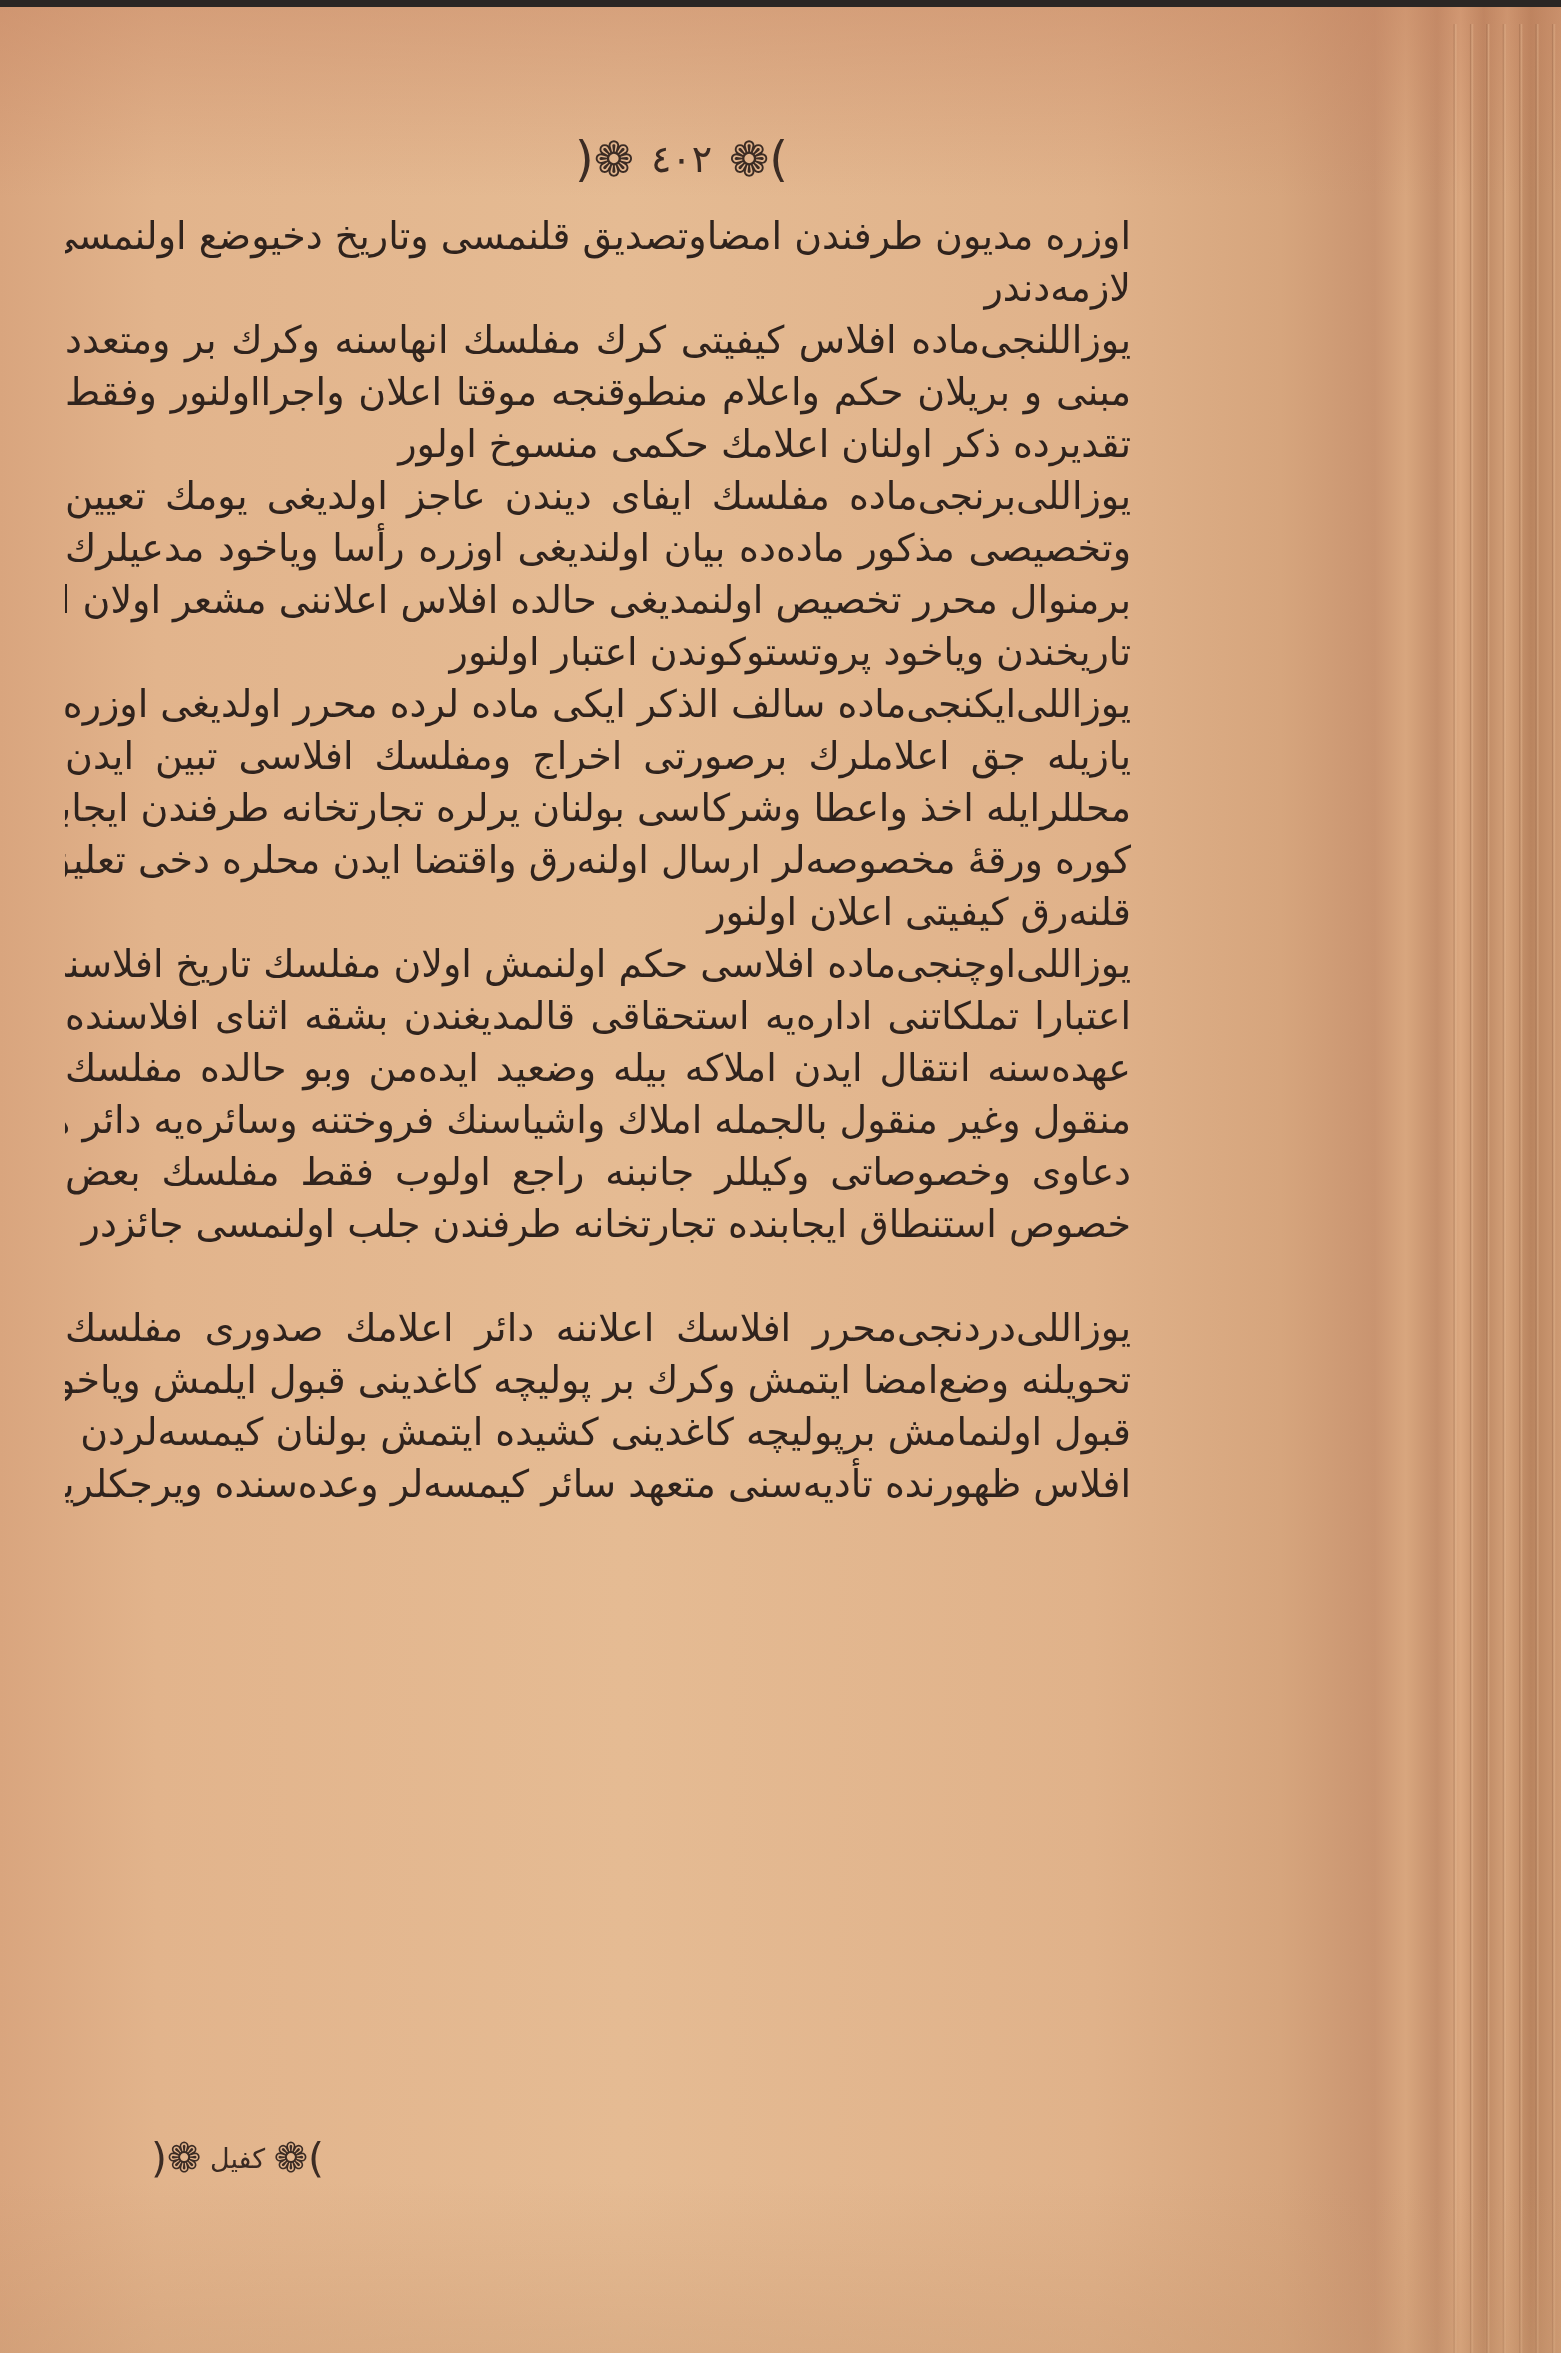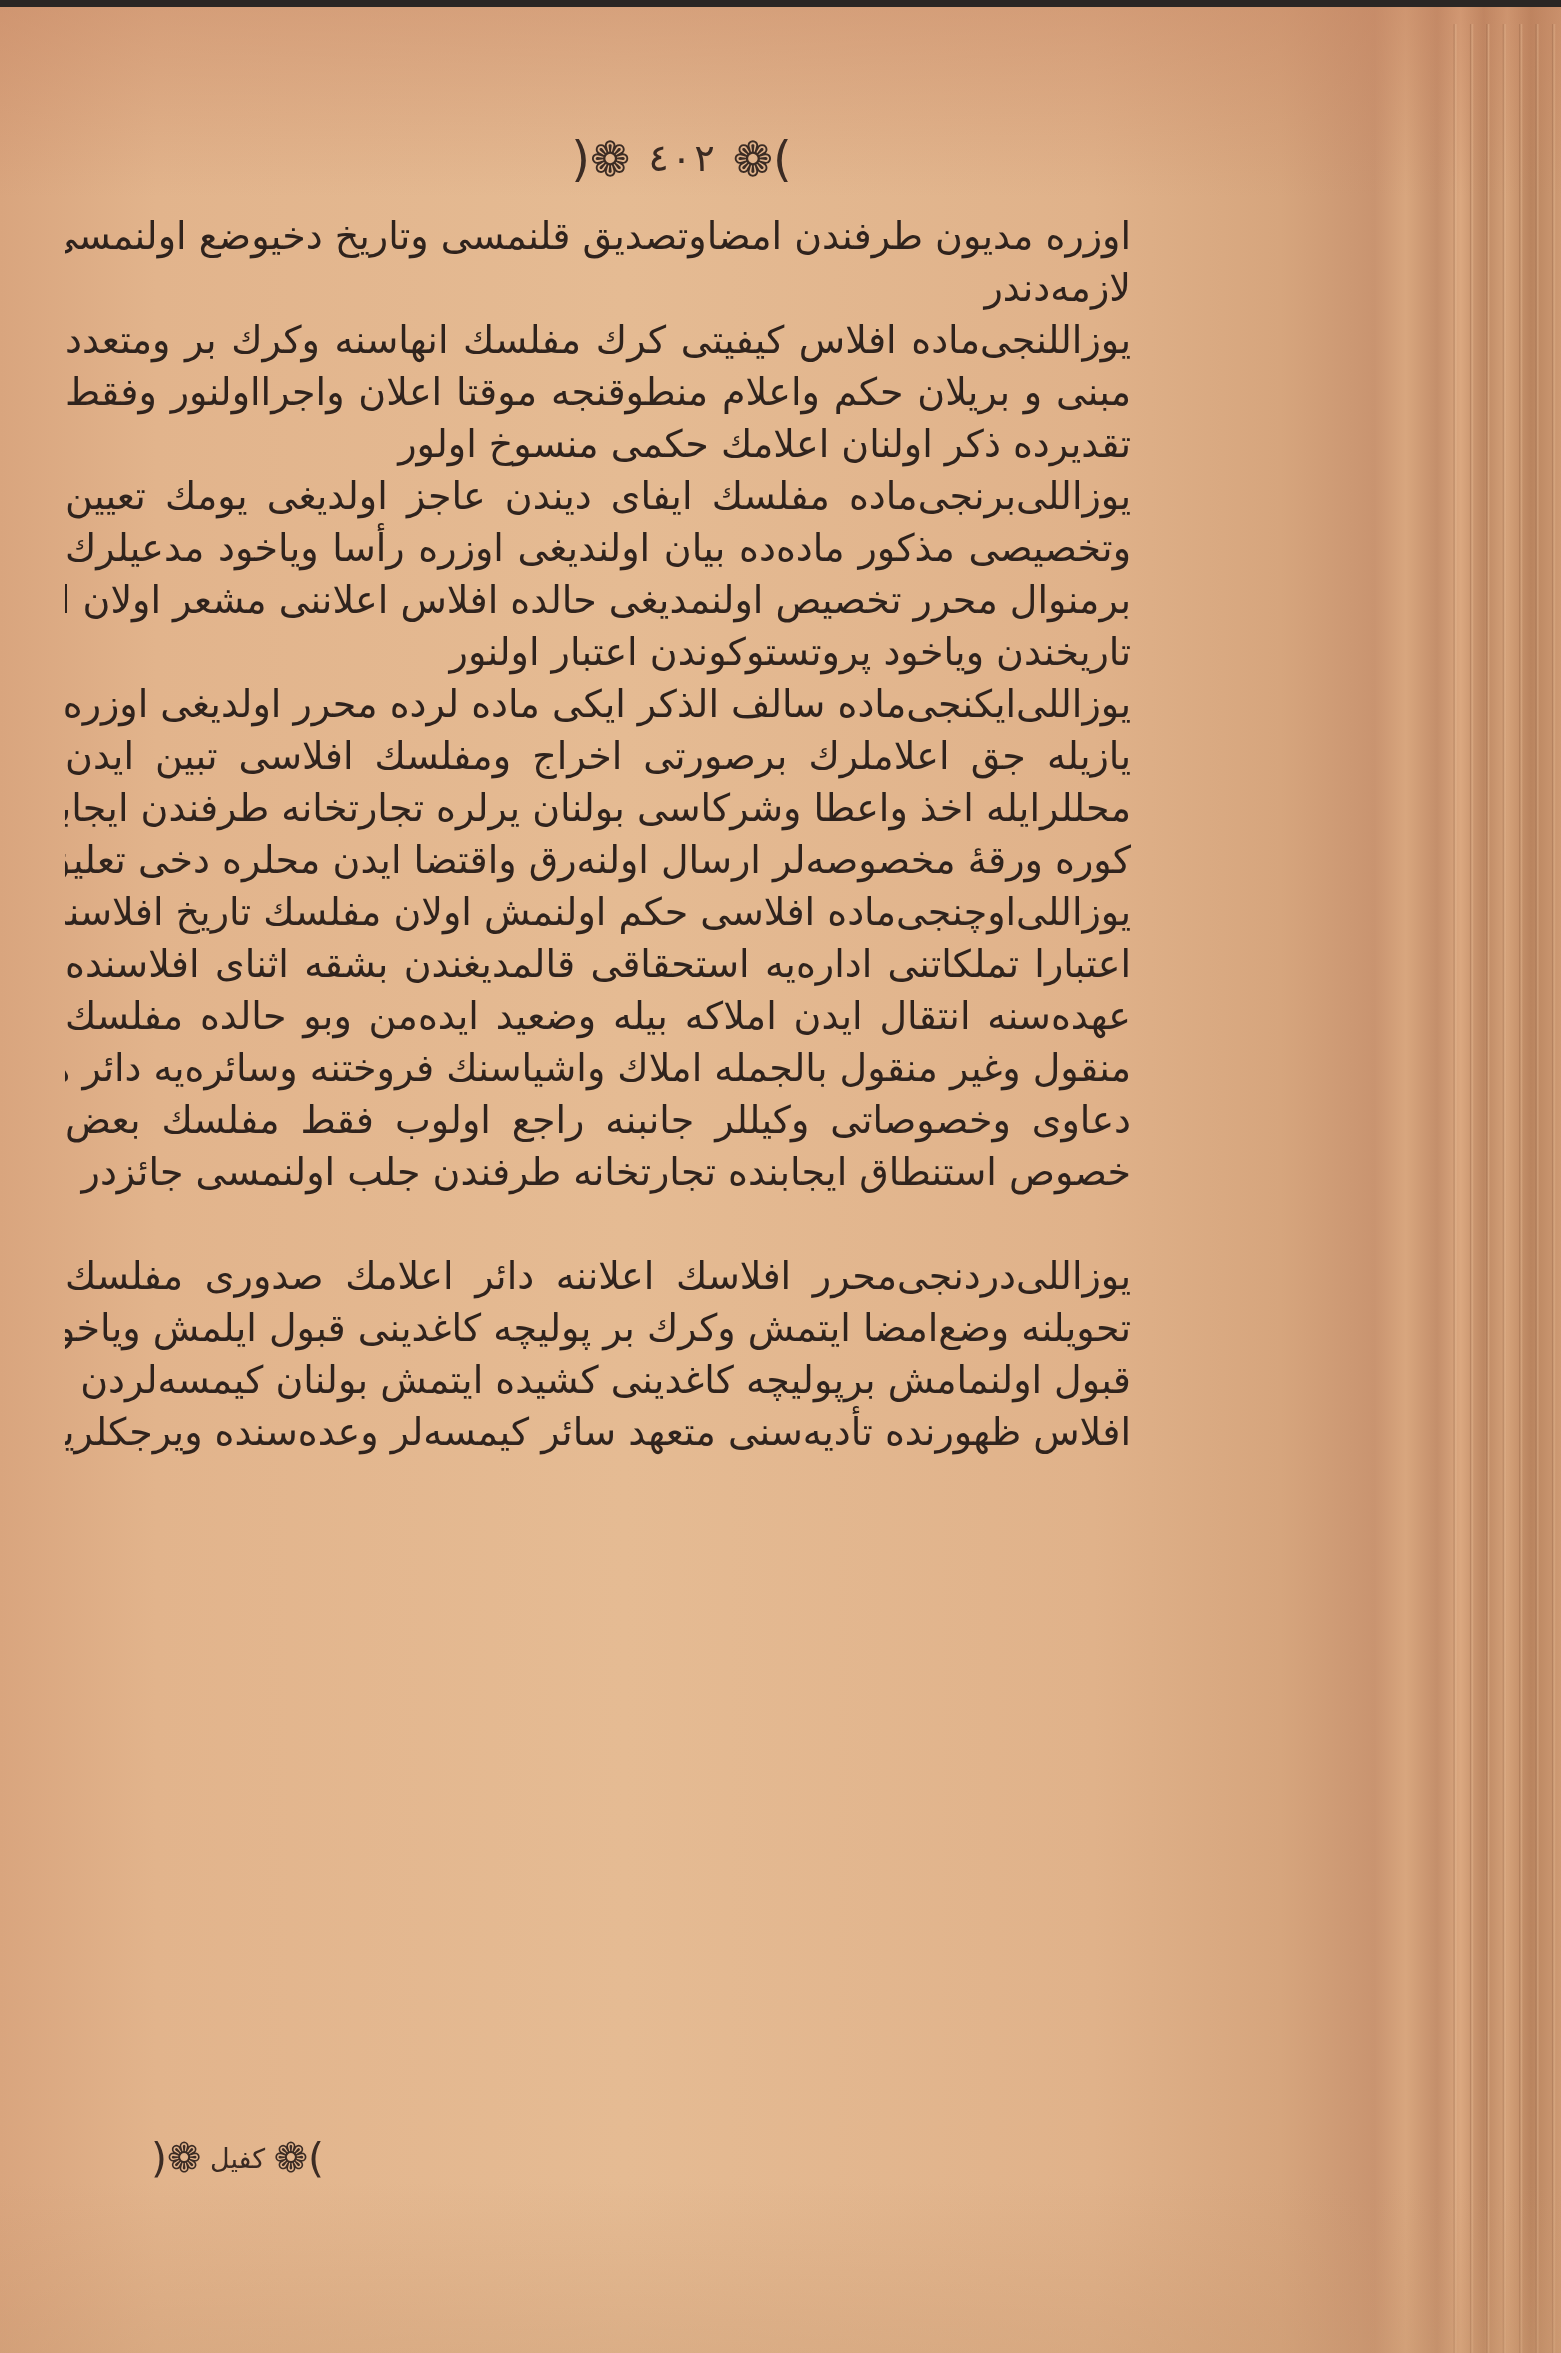--- a/index.html
+++ b/index.html
@@ -74,21 +74,21 @@
       z-index: 2;
     }
     .ornament {
       font-size: 48px;
       line-height: 1;
       color: #3c2c24;
       font-family: "DejaVu Sans", sans-serif;
     }
     .page-number {
       font-size: 38px;
-      font-family: Liberation Mono, monospace;
+      font-family: Liberation Sans, sans-serif;
       direction: rtl;
       color: #3a2a22;
     }
     .text-block {
       position: absolute;
       top: 203px;
       left: 65px;
       width: 1066px;
       direction: rtl;
       text-align: justify;
@@ -152,20 +152,21 @@
       <div class="line">مبنی و بریلان حکم واعلام منطوقنجه موقتا اعلان واجرااولنور وفقط</div>
       <div class="line last">تقدیرده ذکر اولنان اعلامك حکمی منسوخ اولور</div>
       <div class="line">یوزاللی‌برنجی‌ماده   مفلسك ایفای دیندن عاجز اولدیغی یومك تعیین</div>
       <div class="line">وتخصیصی مذکور ماده‌ده بیان اولندیغی اوزره رأسا ویاخود مدعیلرك</div>
       <div class="line">برمنوال محرر تخصیص اولنمدیغی حالده افلاس اعلاننی مشعر اولان اعلام</div>
       <div class="line last">تاریخندن ویاخود پروتستوکوندن اعتبار اولنور</div>
       <div class="line">یوزاللی‌ایکنجی‌ماده   سالف الذکر ایکی ماده لرده محرر اولدیغی اوزره</div>
       <div class="line">یازیله جق اعلاملرك برصورتی اخراج ومفلسك افلاسی تبین ایدن</div>
       <div class="line">محللرایله اخذ واعطا وشرکاسی بولنان یرلره تجارتخانه طرفندن ایجابنه</div>
       <div class="line">کوره ورقهٔ مخصوصه‌لر ارسال اولنه‌رق واقتضا ایدن محلره دخی تعلیق</div>
+      <div class="line last">قلنه‌رق کیفیتی اعلان اولنور</div>
       <div class="line">یوزاللی‌اوچنجی‌ماده   افلاسی حکم اولنمش اولان مفلسك تاریخ افلاسندن</div>
       <div class="line">اعتبارا تملکاتنی اداره‌یه استحقاقی قالمدیغندن بشقه اثنای افلاسنده</div>
       <div class="line">عهده‌سنه انتقال ایدن املاکه بیله وضعید ایده‌من وبو حالده مفلسك</div>
       <div class="line">منقول وغیر منقول بالجمله املاك واشیاسنك فروختنه وسائره‌یه دائر هردرلو</div>
       <div class="line">دعاوی وخصوصاتی وکیللر جانبنه راجع اولوب فقط مفلسك بعض</div>
       <div class="line last">خصوص استنطاق ایجابنده تجارتخانه طرفندن جلب اولنمسی جائزدر</div>
       <div class="gap"></div>
       <div class="line">یوزاللی‌دردنجی‌محرر   افلاسك اعلاننه دائر اعلامك صدوری مفلسك</div>
       <div class="line">تحویلنه وضع‌امضا ایتمش وکرك بر پولیچه کاغدینی قبول ایلمش ویاخود</div>
       <div class="line">قبول اولنمامش برپولیچه کاغدینی کشیده ایتمش بولنان کیمسه‌لردن برینك</div>

